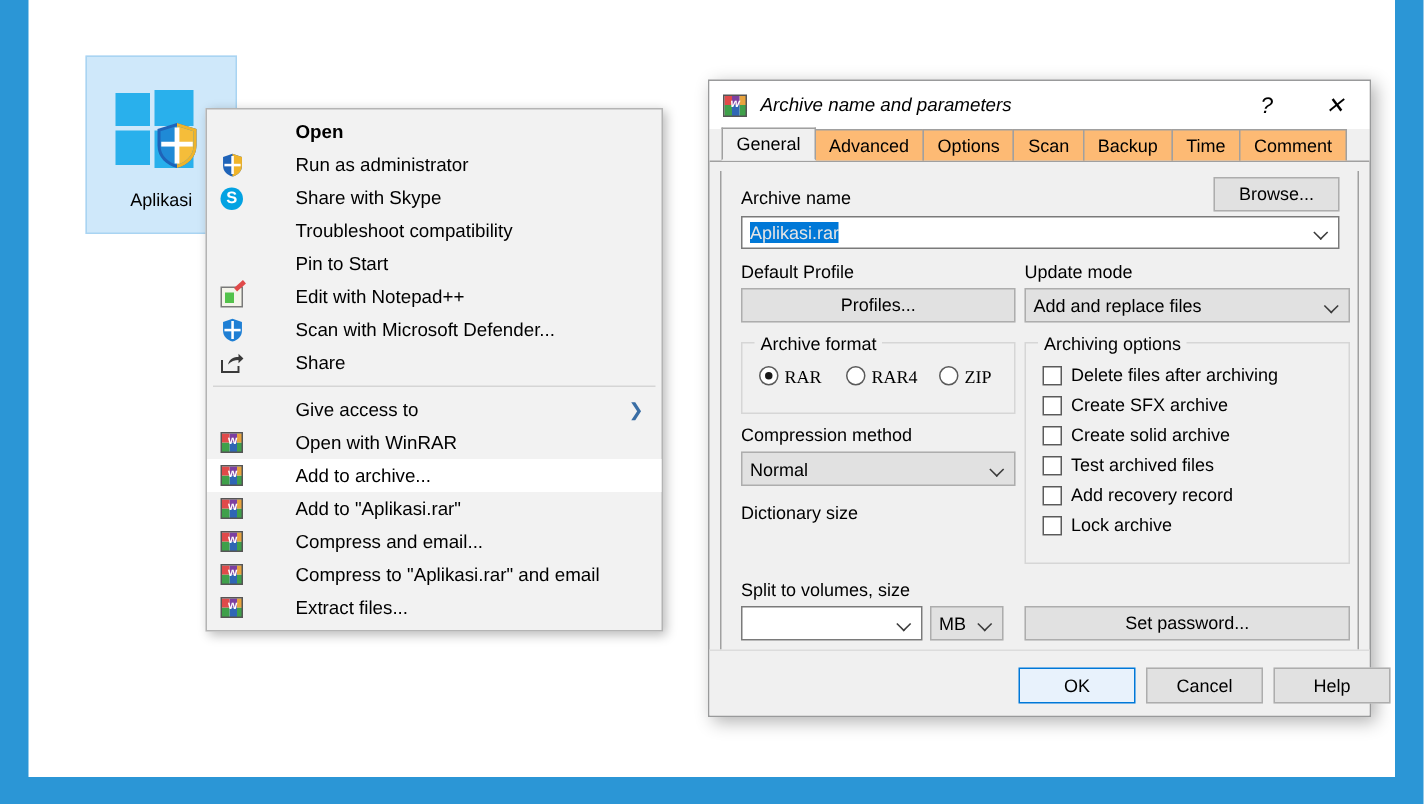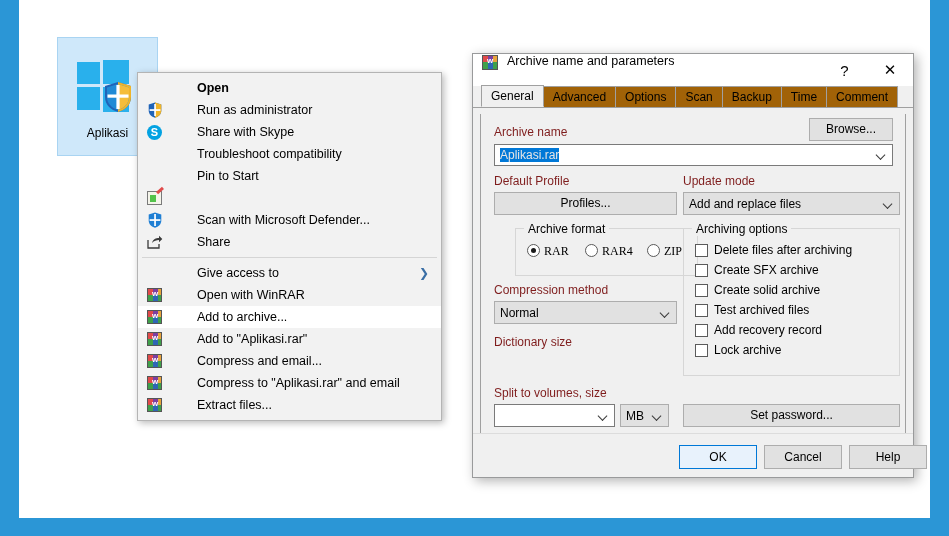--- a/index.html
+++ b/index.html
@@ -141,23 +141,24 @@
     width: 442px; height: 425px;
     background: #f0f0f0;
     border: 1px solid #999a9b;
     box-shadow: 3px 3px 11px rgba(0,0,0,0.30);
     font-size: 12px;
     color: #000;
   }
   #dlg-title {
     height: 32px;
     background: #ffffff;
-    display: flex; align-items: flex-start;
+    display: flex; align-items: center;
     padding-left: 8px;
     position: relative;
+    font-style: italic;
   }
   #dlg-title .ticon { width:17px; height:16px; position:relative; margin-right:9px; }
   #dlg-title .ttext { font-size: 12.5px; }
   #dlg-title .tbtns { position:absolute; right:0; top:0; display:flex; height:32px; }
   #dlg-title .tbtn {
     width: 45px; height: 32px;
     display:flex; align-items:center; justify-content:center;
     font-size: 15px; color:#000;
   }
   #dlg-title .tbtn.close { width: 46px; }
@@ -168,40 +169,40 @@
     height: 22px;
     border-bottom: 1px solid #a0a0a0;
     background: #f0f0f0;
   }
   .tab {
     padding: 0 9px;
     height: 21px; line-height: 21px;
     font-size: 12px;
     border: 1px solid #a0a0a0;
     border-bottom: none;
-    background: #a16207;
+    background: #fdba74;
     margin-right: -1px;
   }
   .tab.active {
     background: #f0f0f0;
     height: 22px; line-height: 21px;
     position: relative; z-index: 3;
     border-bottom: 1px solid #f0f0f0;
   }
 
   #pane {
     position: relative;
     margin: 6px 7px 0 7px;
     height: 340px;
     background: #f0f0f0;
     border: 1px solid #a0a0a0;
     border-top: none;
   }
 
-  .lbl { font-size: 12px; color:#7f1d1d;text-align:right; }
+  .lbl { font-size: 12px; color:#000000;text-align:right; }
 
   .btn {
     background: #e1e1e1;
     border: 1px solid #adadad;
     font-size: 12px;
     color:#000;
     text-align:center;
     font-family: "Liberation Sans", sans-serif;
     cursor: default;
   }
@@ -318,20 +319,21 @@
 
     <div class="mi">
       <span class="ico"></span>
       <span class="txt">Pin to Start</span>
     </div>
 
     <div class="mi">
       <span class="ico">
           <span class="ic-npp"></span>
         </span>
+      <span class="txt">Edit with Notepad++</span>
     </div>
 
     <div class="mi">
       <span class="ico">
         <svg class="ic-shield-small" viewBox="0 0 14 16">
           <path d="M7 0.5 L13.3 2.6 L13.3 8.5 C13.3 12.3 10.5 14.7 7 15.7 C3.5 14.7 0.7 12.3 0.7 8.5 L0.7 2.6 Z" fill="#1f7fd4"></path>
           <rect x="6.2" y="2" width="1.7" height="12" fill="#ffffff"></rect>
           <rect x="1.6" y="7.2" width="10.8" height="1.7" fill="#ffffff"></rect>
         </svg>
       </span>
@@ -435,21 +437,21 @@
 
       <div class="lbl" style="position:absolute;left:13px;top:60px;">Default Profile</div>
       <div class="btn" style="position:absolute;left:13px;top:78px;width:183px;height:23px;line-height:21px;">Profiles...</div>
 
       <div class="lbl" style="position:absolute;left:202px;top:60px;">Update mode</div>
       <div class="combo" style="position:absolute;left:202px;top:78px;width:217px;height:23px;">
         <span>Add and replace files</span>
         <span class="chev"></span>
       </div>
 
-      <div class="group" style="left:13px;top:114px;width:183px;height:48px;margin-left:21px;">
+      <div class="group" style="left:13px;top:114px;width:183px;height:48px;">
         <span class="gtitle">Archive format</span>
         <div class="radio-row" style="position:absolute;left:11px;top:15px;">
           <span class="radio on"></span>
           <span>RAR</span>
         </div>
         <div class="radio-row" style="position:absolute;left:69px;top:15px;">
           <span class="radio"></span>
           <span>RAR4</span>
         </div>
         <div class="radio-row" style="position:absolute;left:131px;top:15px;">

